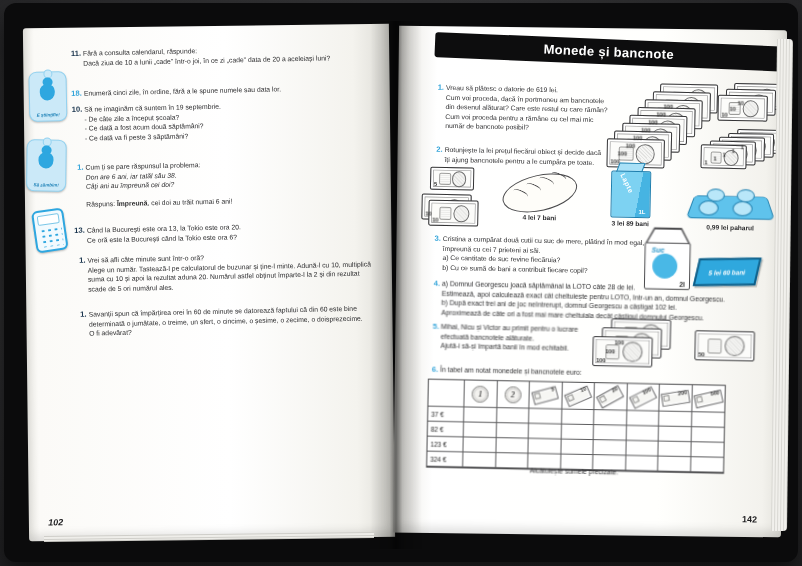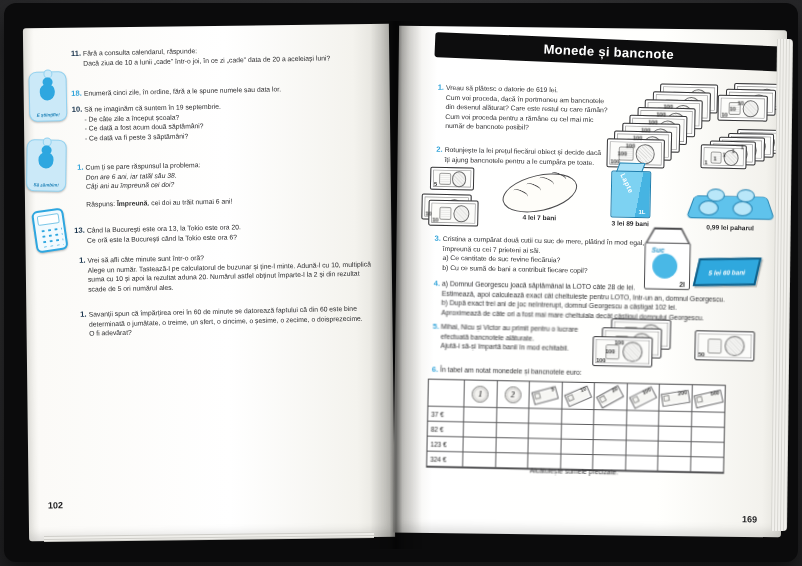--- a/index.html
+++ b/index.html
@@ -151,21 +151,21 @@
           <div class="ln">scade de 5 ori numărul ales.</div>
         </div>
 
         <div class="ex" style="left:62px;top:281px;">
           <span class="num nd">1.</span>
           <div class="ln">Savanții spun că împărțirea orei în 60 de minute se datorează faptului că din 60 este bine</div>
           <div class="ln">determinată o jumătate, o treime, un sfert, o cincime, o șesime, o zecime, o doisprezecime.</div>
           <div class="ln">O fi adevărat?</div>
         </div>
 
-        <div class="pnum" style="left:17px;bottom:32px;">102</div>
+        <div class="pnum" style="left:17px;bottom:15px;font-style:italic;">102</div>
       </div>
     </div>
 
     <div class="page page-right">
       <div class="content rc">
 
         <div class="mheader">
           <span>Monede și bancnote</span>
         </div>
 
@@ -421,21 +421,21 @@
             <div class="tc td"></div>
             <div class="tc td"></div>
             <div class="tc td"></div>
             <div class="tc td"></div>
             <div class="tc td"></div>
             <div class="tc td"></div>
         </div>
 
         <div class="tcaption">Alcătuiește sumele precizate.</div>
 
-        <div class="pnum" style="right:22px;bottom:14px;">169</div>
+        <div class="pnum" style="right:22px;bottom:14px;">142</div>
       </div>
     </div>
 
     <div class="spine"></div>
     <div class="fore-edge"></div>
     <div class="bottom-stack"></div>
   </div>
 </div>
 
 </body></html>

